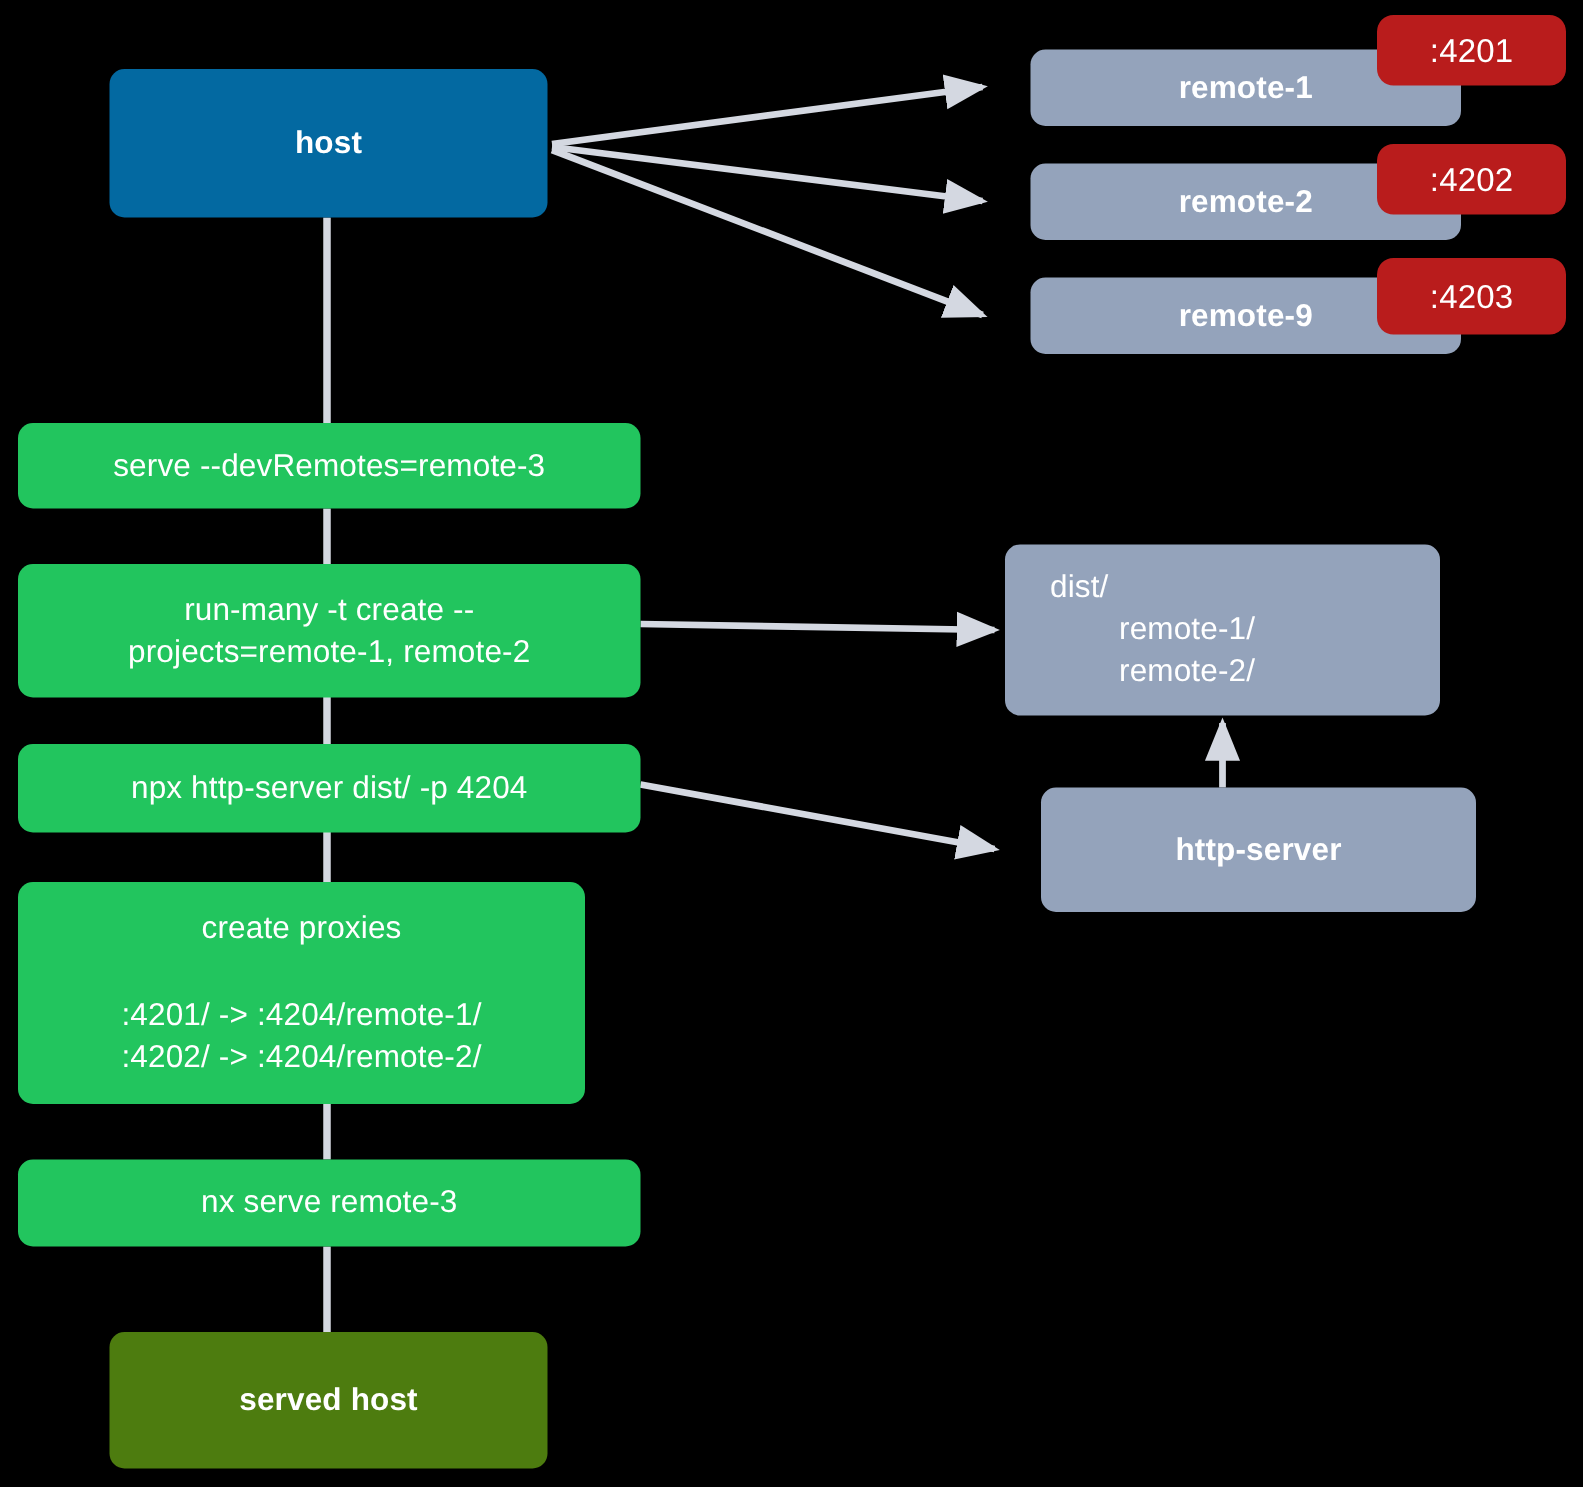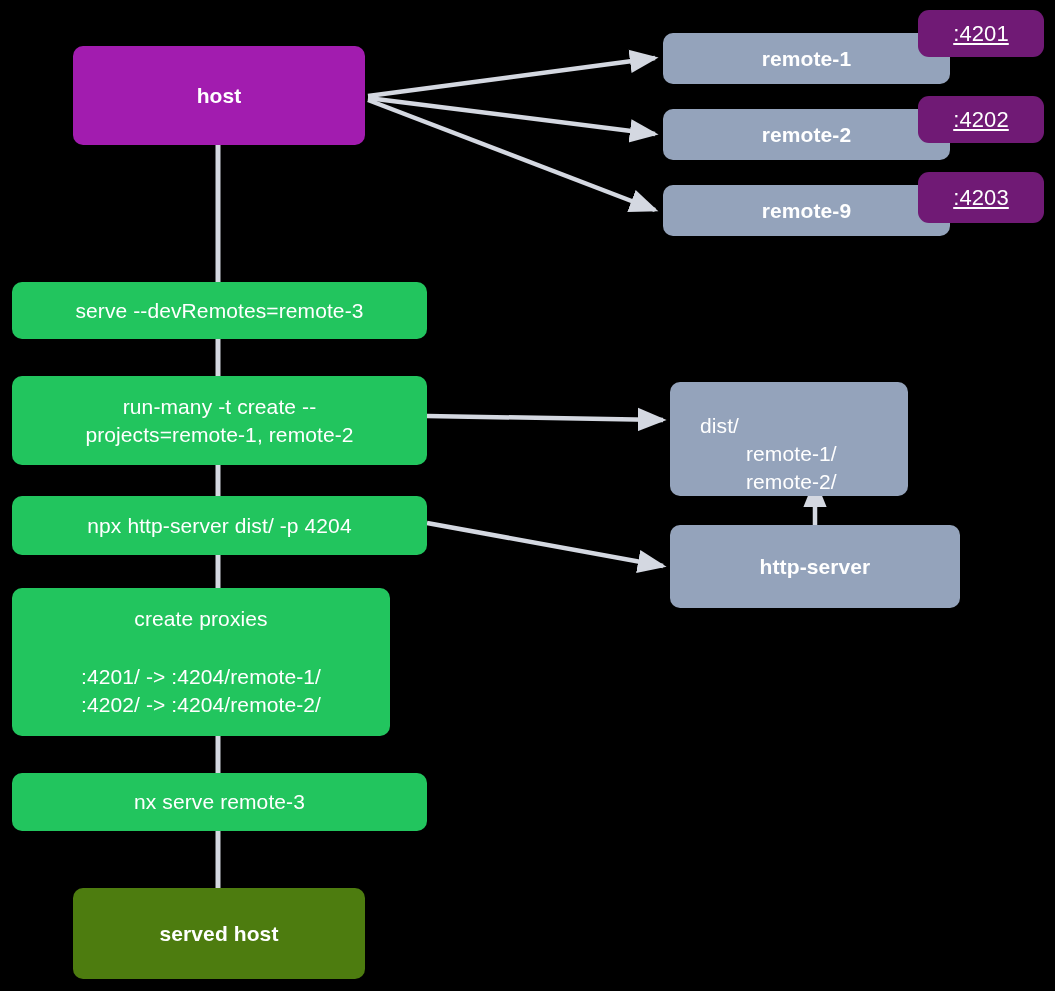--- a/index.html
+++ b/index.html
@@ -31,45 +31,45 @@
     display: flex;
     flex-direction: column;
     align-items: center;
     justify-content: center;
     color: #ffffff;
     text-align: center;
     line-height: 1.33;
     letter-spacing: 0.1px;
   }
   .node-host {
-    background: #a21caf;
+    background: #0369a1;
     font-weight: bold;
     font-size: 21px;
   }
   .node-servedhost {
     background: #4d7c0f;
     font-weight: bold;
     font-size: 21px;
   }
   .node-remote {
     background: #94a3bb;
     font-weight: bold;
     font-size: 21px;
+    margin-left: 24px;
   }
   .node-cmd {
     background: #22c55e;
     font-weight: normal;
     font-size: 21px;
   }
   .node-badge {
-    background: #701a75;
+    background: #b91c1c;
     font-weight: normal;
     font-size: 22px;
     border-radius: 11px;
-    text-decoration: underline;
   }
   .node-gray-doc {
     background: #94a3bb;
     font-weight: normal;
     font-size: 21px;
     align-items: flex-start;
     text-align: left;
     padding-left: 30px;
   }
   .node-gray-doc .indent {
@@ -154,21 +154,21 @@
   </div>
 
   <div class="node node-cmd" style="left:12px; top:773px; width:415px; height:58px;">
     <span class="cmd-line">nx serve remote-3</span>
   </div>
 
   <div class="node node-servedhost" style="left:73px; top:888px; width:292px; height:91px;">
     <span>served host</span>
   </div>
 
-  <div class="node node-gray-doc" style="left:670px; top:382px; width:238px; height:114px;justify-content:flex-end;">
+  <div class="node node-gray-doc" style="left:670px; top:363px; width:290px; height:114px;">
     <span class="cmd-line">dist/</span>
     <span class="cmd-line indent">remote-1/</span>
     <span class="cmd-line indent">remote-2/</span>
   </div>
 
   <div class="node node-remote" style="left:670px; top:525px; width:290px; height:83px;">
     <span>http-server</span>
   </div>
 
 </div>

